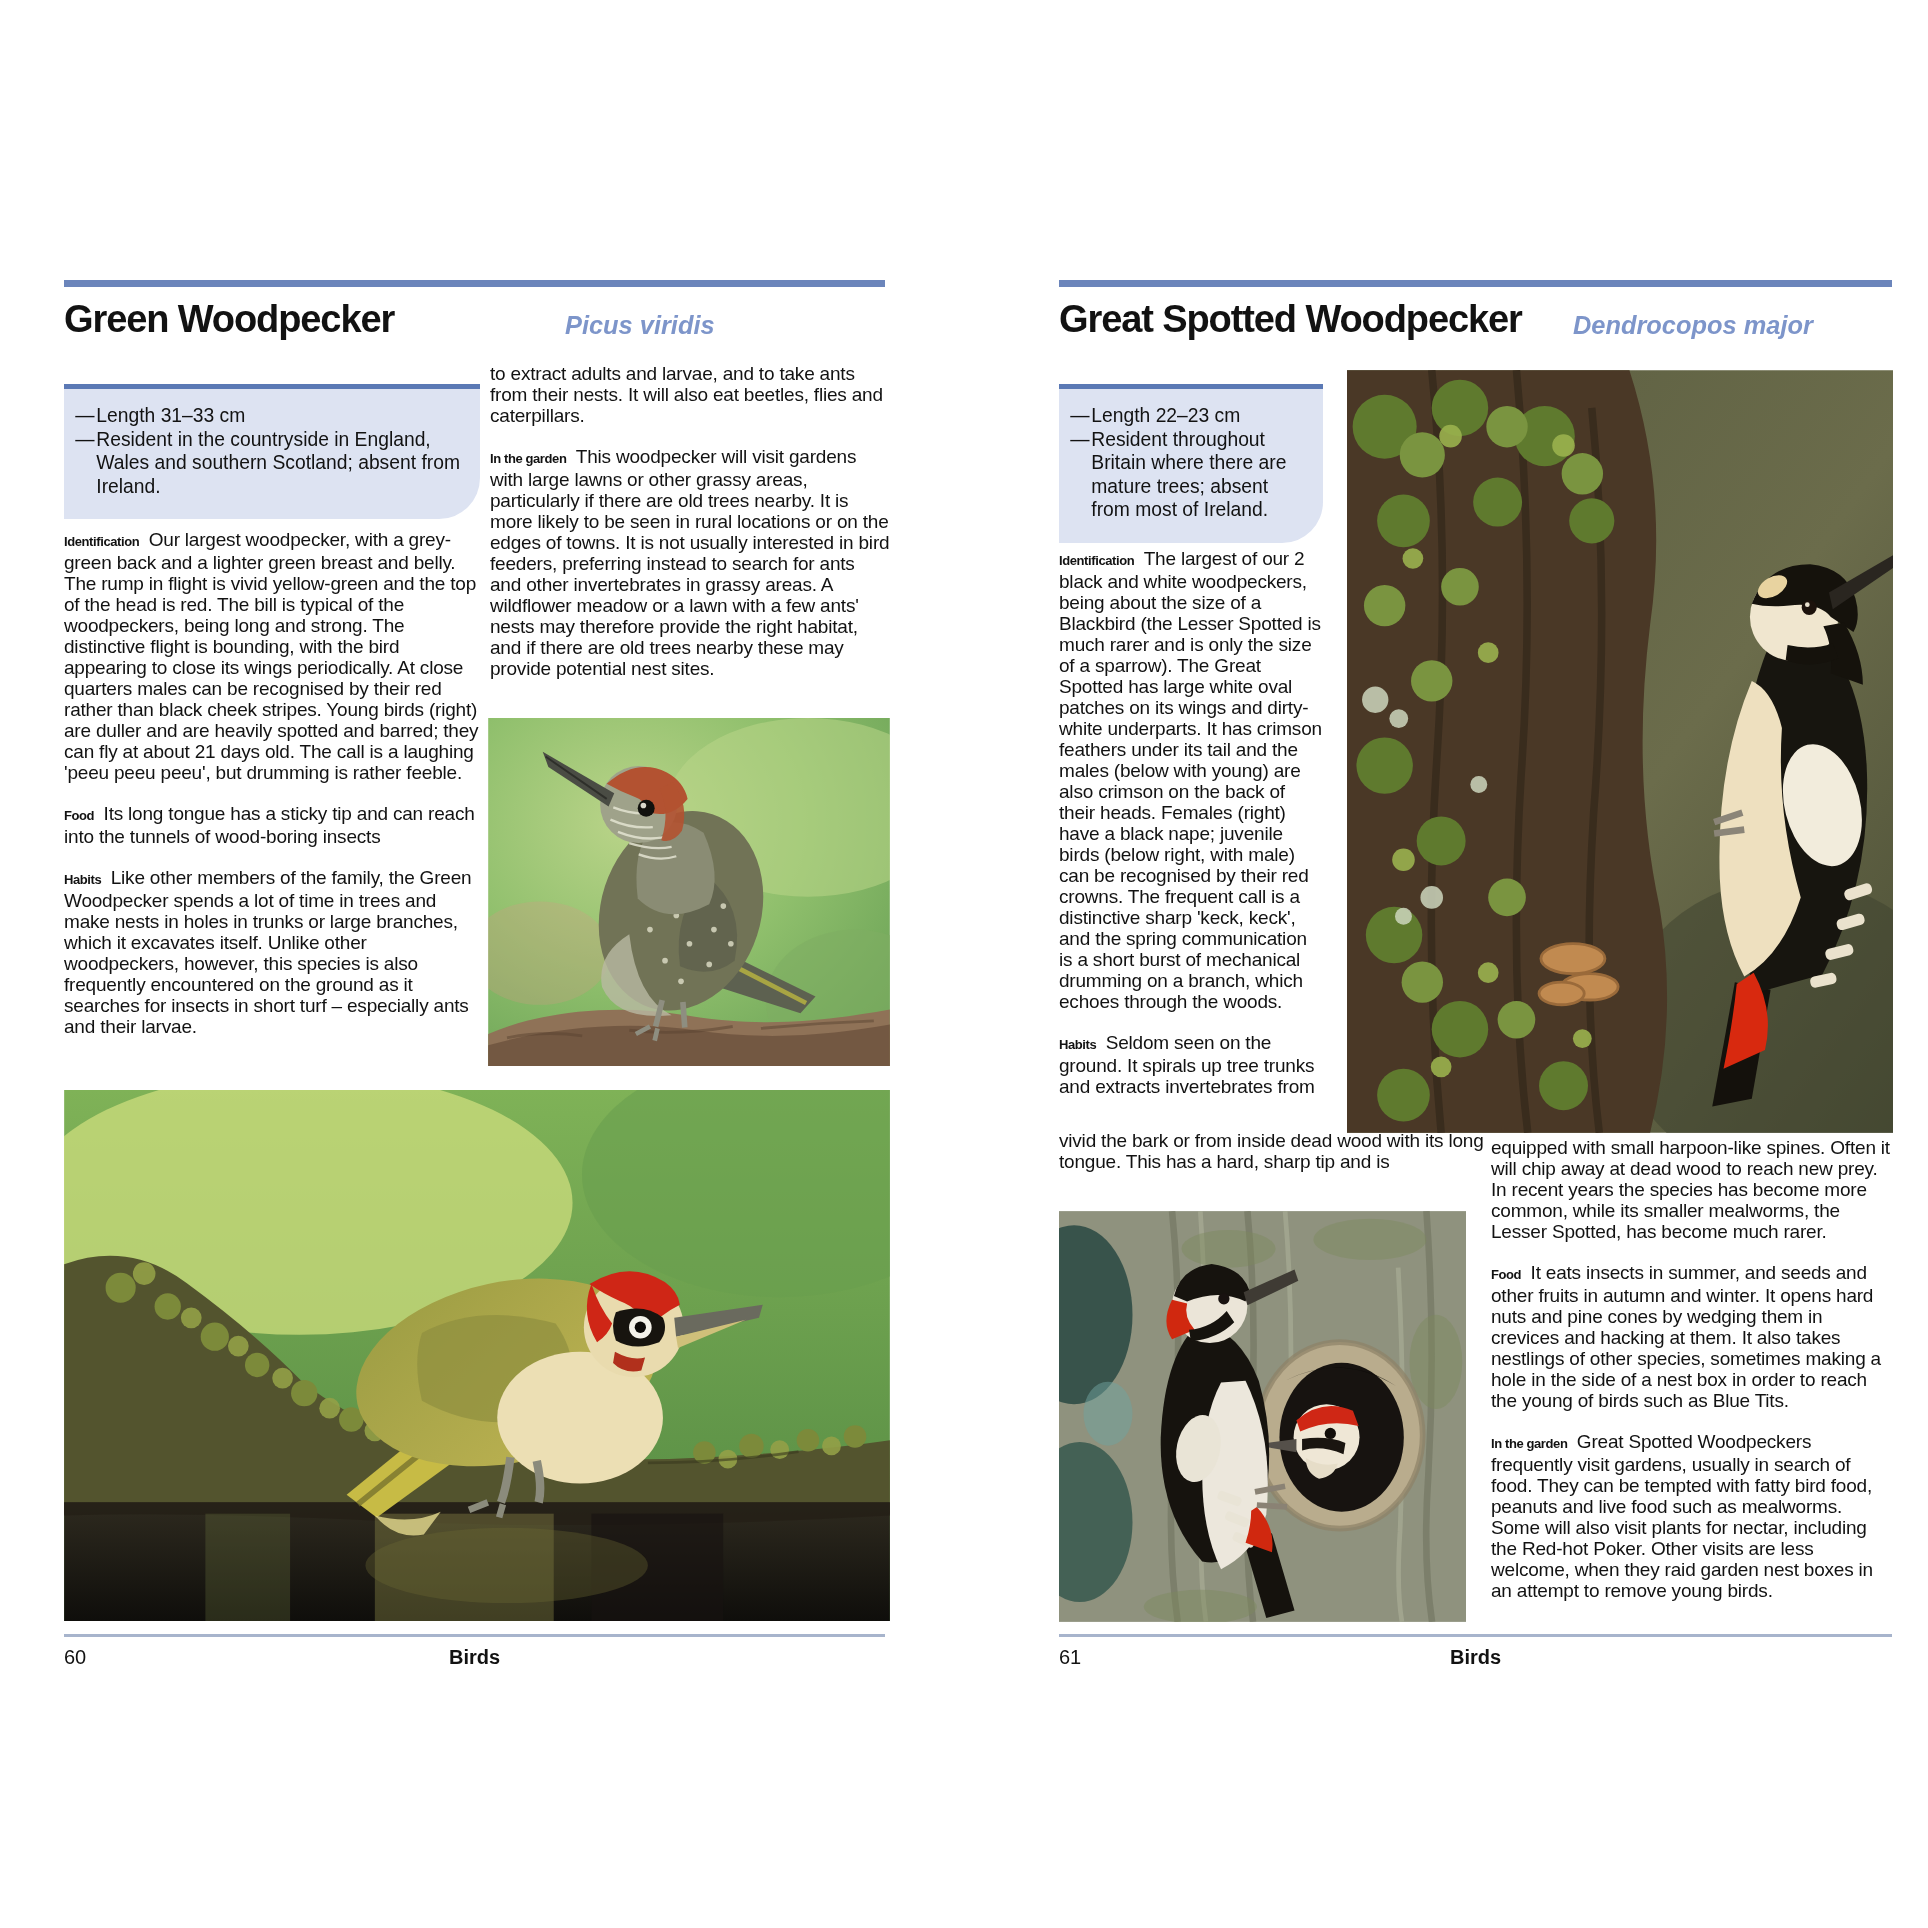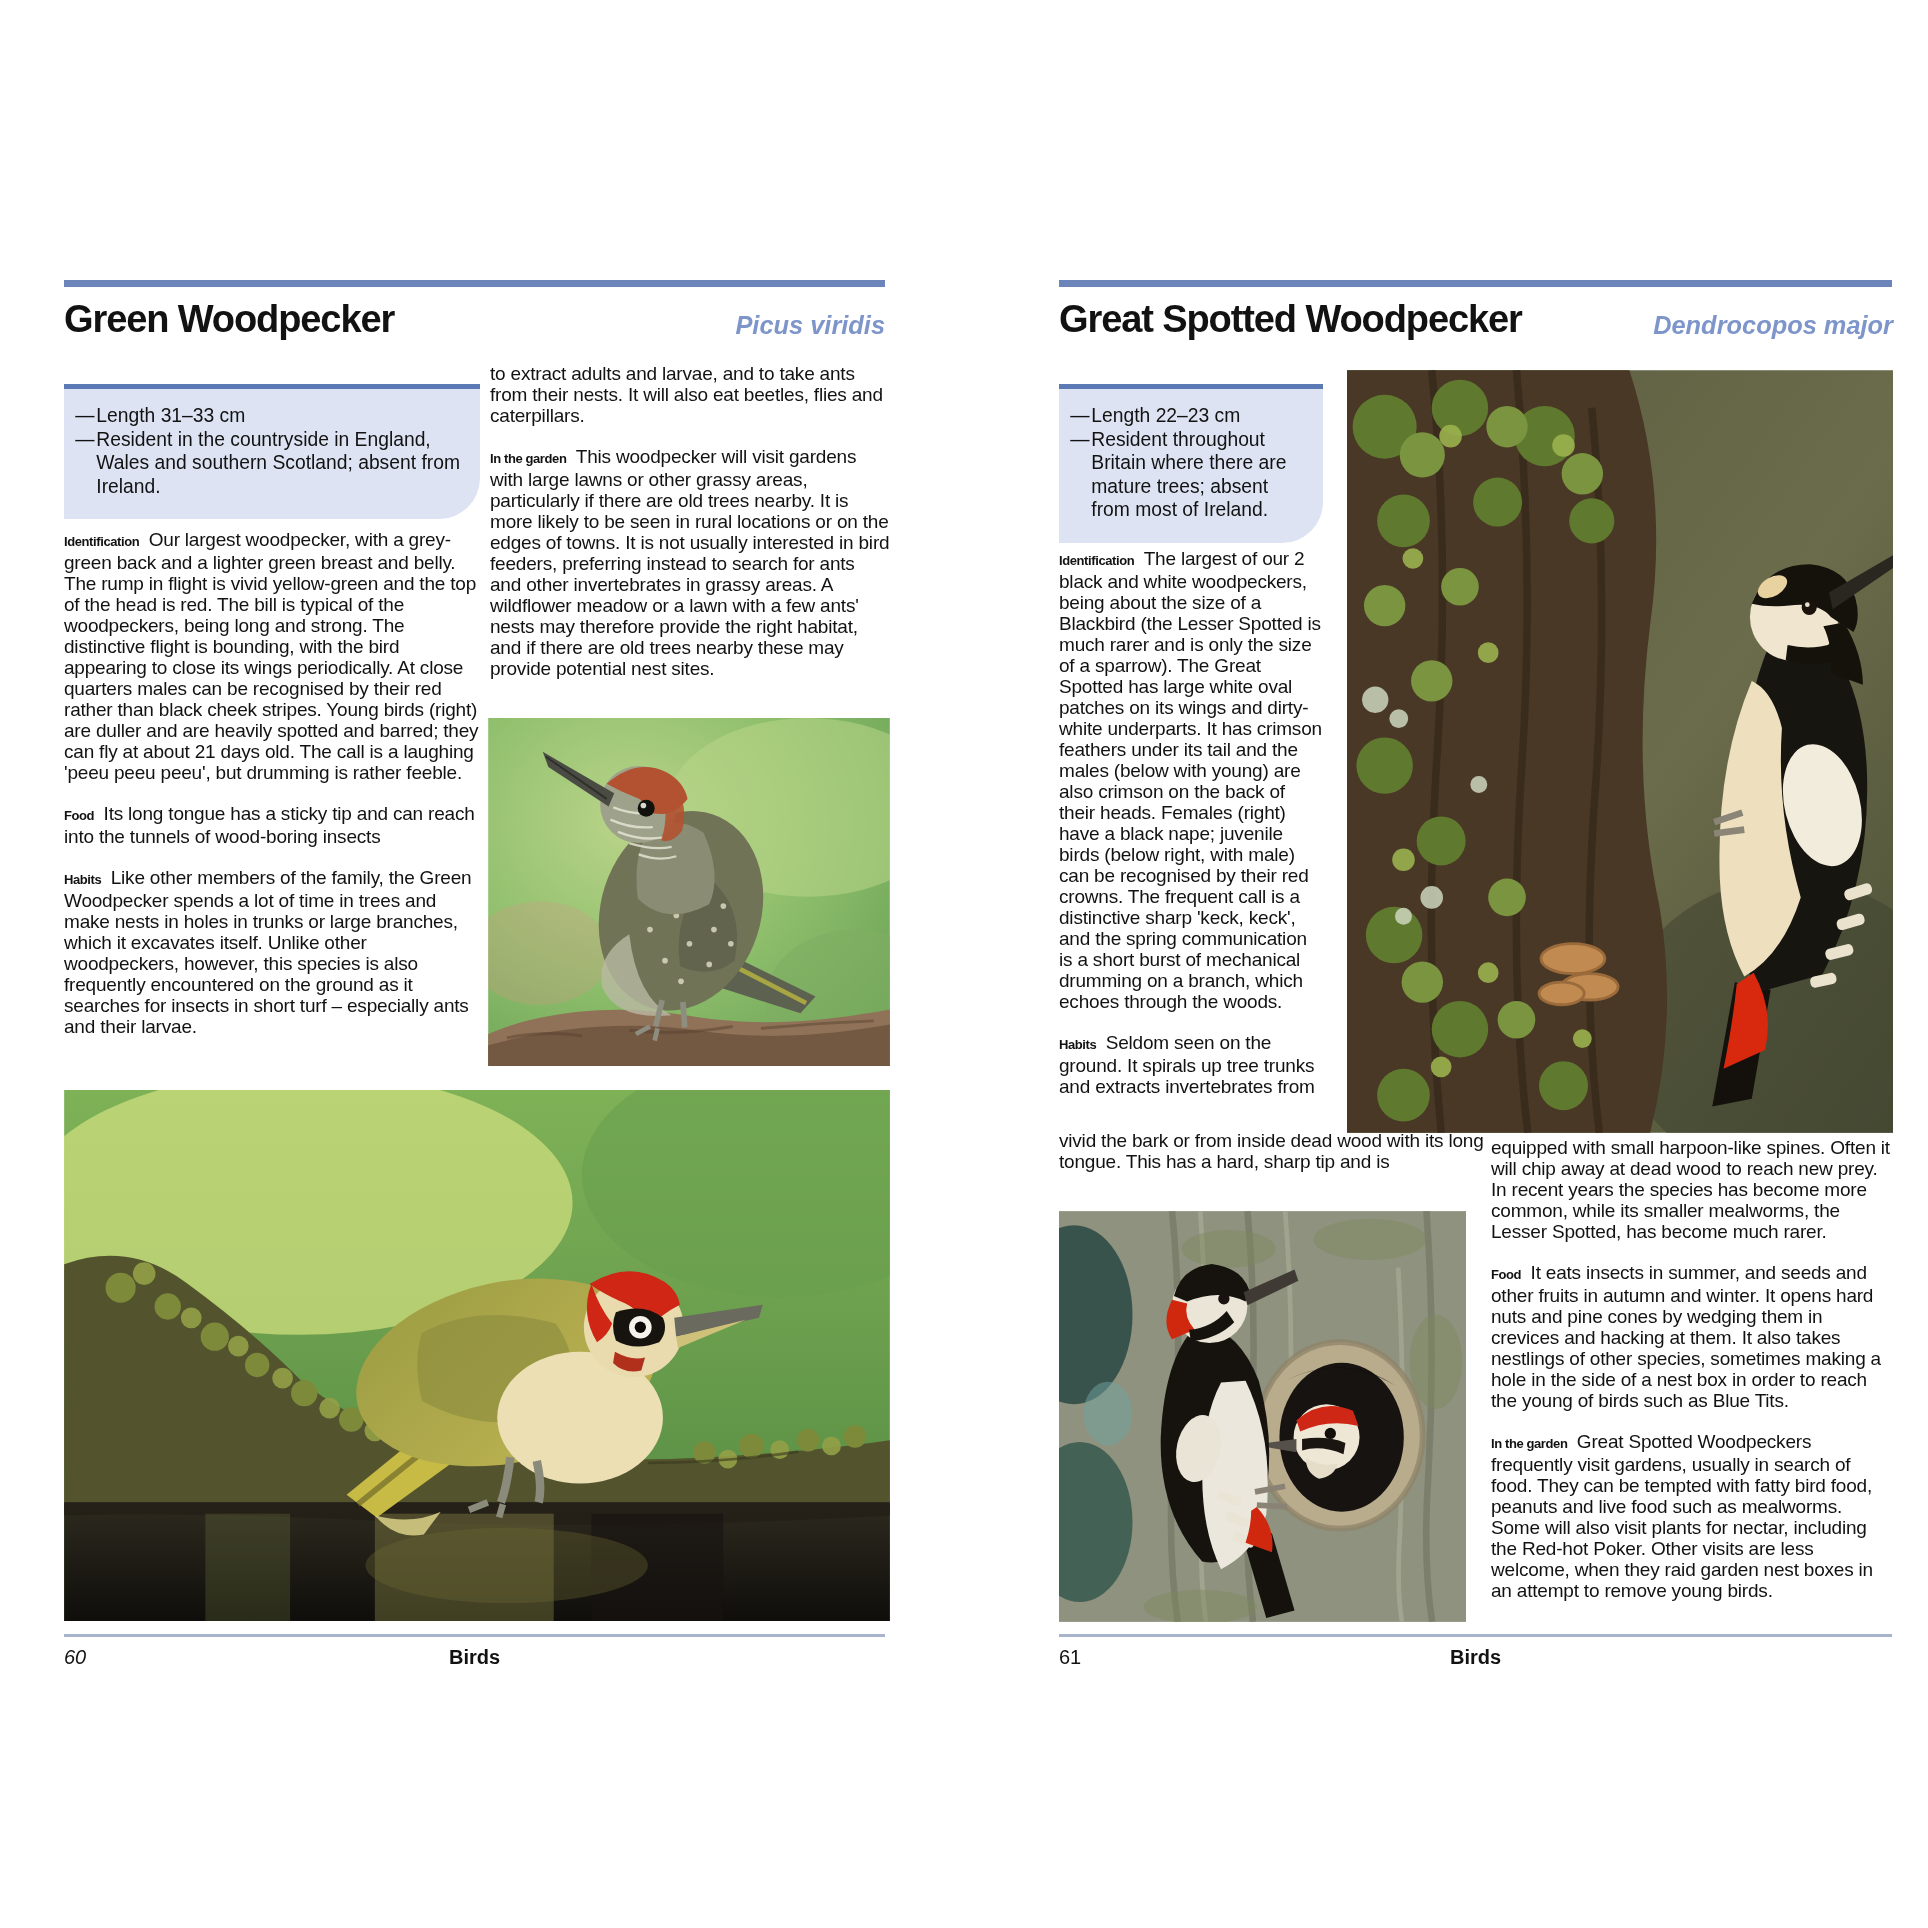--- a/index.html
+++ b/index.html
@@ -9,21 +9,21 @@
     --info-bg:#dde3f2;
     --footer-rule:#a7b4cc;
     --text:#121212;
   }
   *{margin:0;padding:0;box-sizing:border-box;}
   html,body{width:1928px;height:1928px;background:#ffffff;}
   body{font-family:"Liberation Sans","DejaVu Sans",sans-serif;color:var(--text);position:relative;}
   .abs{position:absolute;}
   .rule{height:6.6px;background:var(--rule-blue);}
   .title{font-size:38px;font-weight:700;letter-spacing:-1.1px;white-space:nowrap;}
-  .sci{font-size:25.4px;font-style:italic;font-weight:700;color:var(--sci-blue);text-align:right;white-space:nowrap;}
+  .sci{font-size:25.4px;font-style:italic;font-weight:700;color:var(--sci-blue);text-align:left;white-space:nowrap;}
   .infobox{background:var(--info-bg);border-top:5.6px solid var(--accent-blue);
            border-radius:0 0 41px 0;padding:15px 17px 21px 11.3px;}
   .info-item{display:flex;font-size:19.3px;line-height:23.5px;font-weight:500;}
   .info-item .marker{flex:0 0 21px;}
   .body-copy{font-size:19px;line-height:21px;letter-spacing:-0.2px;}
   .body-copy p{margin-bottom:20px;}
   .shead{font-weight:700;font-size:13px;letter-spacing:-0.4px;padding-right:9.4px;}
   .footer-rule{height:2.8px;background:var(--footer-rule);}
   .footer-text{font-size:20px;}
   .photo{overflow:hidden;}
@@ -186,21 +186,21 @@
       <circle cx="612" cy="252" r="6" fill="#0c0a08"></circle>
   <path d="M585,278 q18,10 32,6 l-4,14 q-18,4 -30,-8Z" fill="#b1301c"></path>
   <path d="M648,242 L742,228 L738,242 L650,262 Z" fill="#6a6a5e"></path>
   <path d="M650,262 L724,244 L652,274 Z" fill="#cfc07a"></path>
   <path d="M474,390 q-4,32 -10,48 M502,394 q6,28 2,44" stroke="#8b8b7c" stroke-width="9" fill="none"></path>
   <path d="M450,438 l-20,8 M466,440 l-4,14" stroke="#8b8b7c" stroke-width="7" fill="none"></path>
 </svg>
 </div>
 
 <div class="abs footer-rule" style="left:64px;top:1634px;width:821px;"></div>
-<div class="abs footer-text" style="left:64px;top:1646px;font-style:italic;">60</div>
+<div class="abs footer-text" style="left:64px;top:1646px;">60</div>
 <div class="abs footer-text" style="left:64px;top:1646px;width:821px;text-align:center;font-weight:700;">Birds</div>
 
 <div class="abs rule" style="left:1059px;top:280px;width:833px;"></div>
 <div class="abs title" style="left:1059px;top:298px;">Great Spotted Woodpecker</div>
 <div class="abs sci" style="left:1573px;top:311px;width:320px;">Dendrocopos major</div>
 
 <div class="abs infobox" style="left:1059px;top:384px;width:264px;">
   <div class="info-item">
     <span class="marker">—</span>
     <span>Length 22–23 cm</span>

